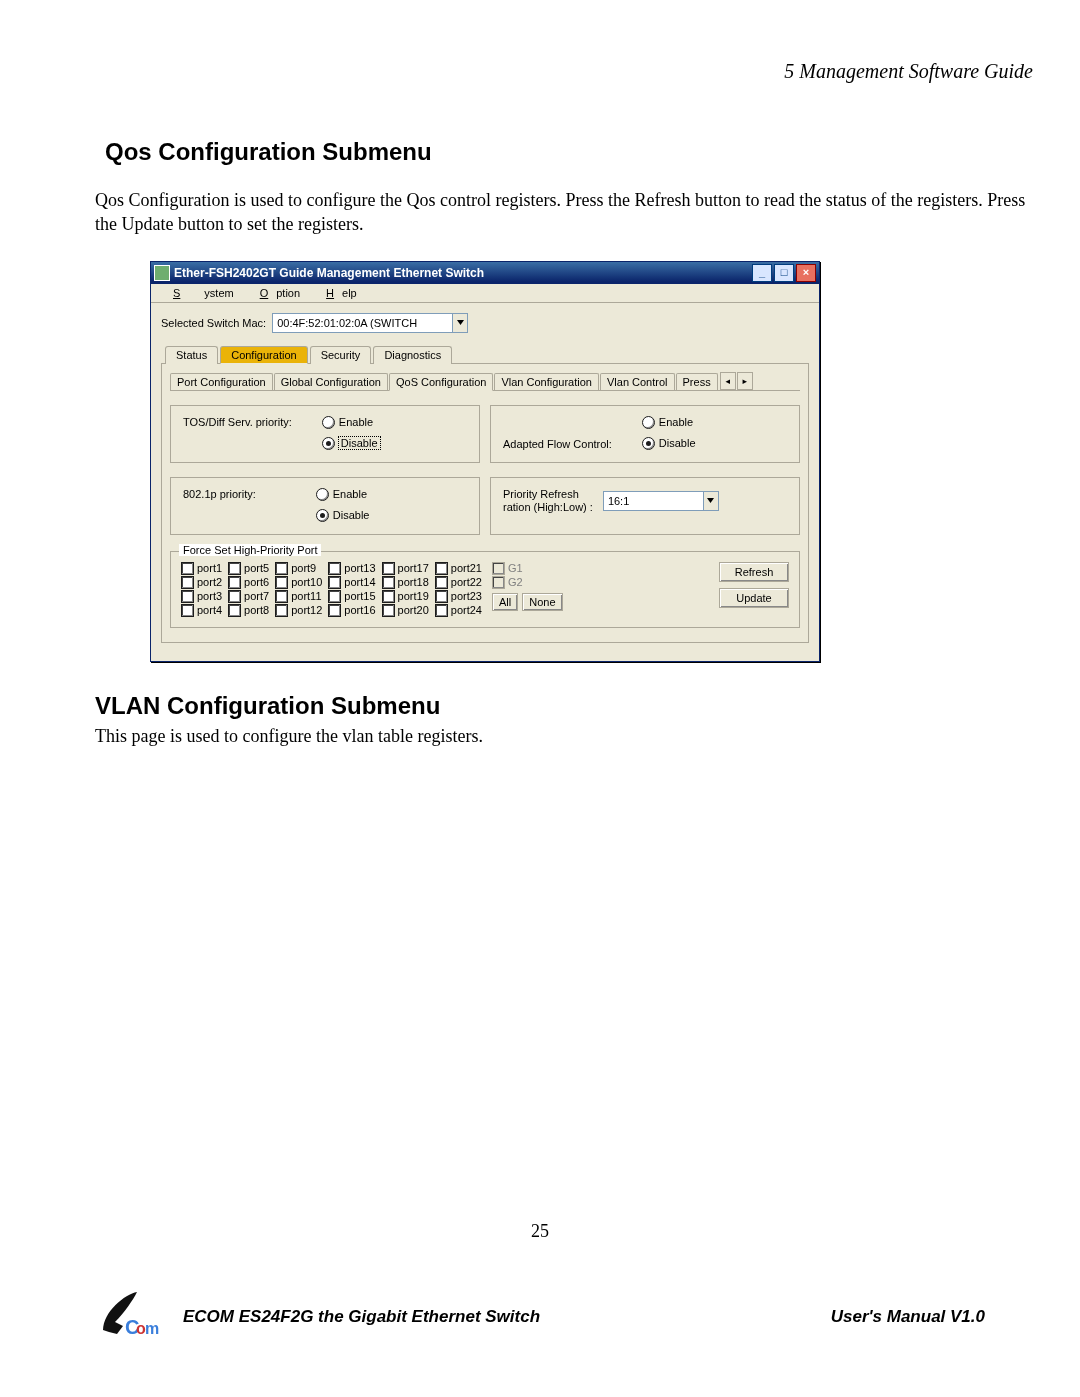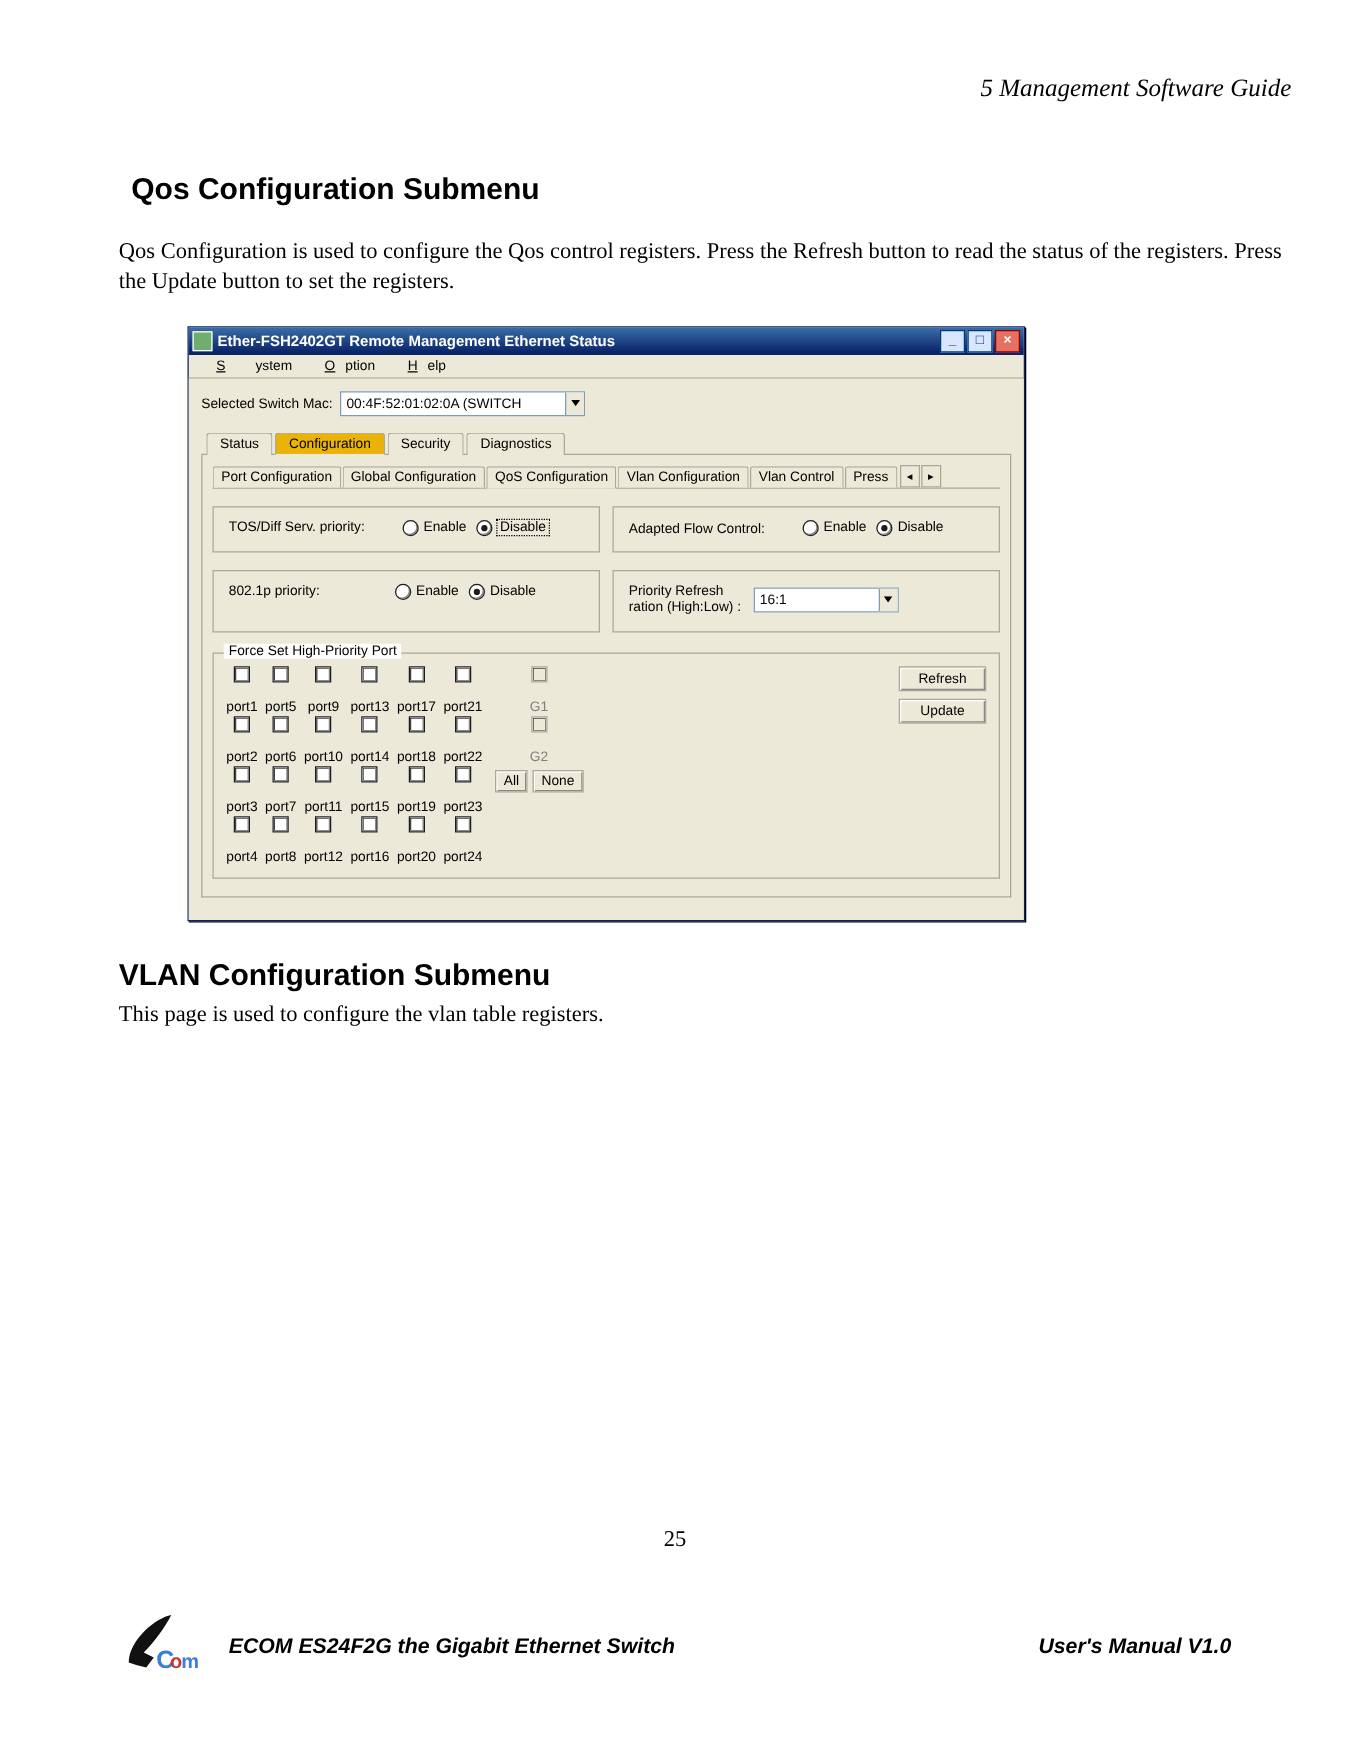--- a/index.html
+++ b/index.html
@@ -159,21 +159,21 @@
     font-size:9px;
   }
 
   .panel-row { display:flex; gap:10px; margin-top:14px; }
   .panel {
     border:1px solid #aca899;
     flex:1;
     padding:10px 12px 12px 12px;
     position:relative;
   }
-  .radio-col { display:flex; flex-direction:row; gap:8px; }
+  .radio-col { display:flex; flex-direction:column; gap:8px; }
   .radio-item { display:flex; align-items:center; gap:4px; }
   .radio {
     width:11px; height:11px;
     border:1px solid #1c1c1c;
     border-radius:50%;
     background:#fff;
     display:flex; align-items:center; justify-content:center;
     box-shadow: inset -1px -1px 0 #888;
   }
   .radio.sel::after {
@@ -198,21 +198,21 @@
   .ports-flex { display:flex; align-items:flex-start; gap:10px; }
   .ports-grid {
     display:grid;
     grid-template-columns: repeat(6, auto);
     grid-auto-flow: column;
     grid-template-rows: repeat(4, auto);
     column-gap:6px;
     row-gap:1px;
     font-size:11px;
   }
-  .chk-item { display:flex; align-items:center; gap:14px; white-space:nowrap;flex-direction:column; }
+  .chk-item { display:flex; align-items:center; gap:3px; white-space:nowrap; }
   .chk {
     width:11px; height:11px;
     border:1px solid #1c1c1c;
     background:#fff;
     box-shadow: inset -1px -1px 0 #888, inset 1px 1px 0 #444;
   }
   .chk.dis { background:#ece9d8; border-color:#aca899; }
   .lbl-dis { color:#808080; }
   .gcol { display:flex; flex-direction:column; gap:1px; }
   .btn {
@@ -262,21 +262,21 @@
 
   <div class="chapter-head">5   Management Software Guide</div>
 
   <h2 class="section-head">Qos Configuration Submenu</h2>
   <p class="body-text">Qos Configuration is used to configure the Qos control registers. Press the Refresh button to read the status of the registers. Press the Update button to set the registers.</p>
 
   <div class="win">
 
     <div class="titlebar">
       <span class="icon"></span>
-      <span>Ether-FSH2402GT Remote Management Ethernet Status</span>
+      <span>Ether-FSH2402GT Guide Management Ethernet Switch</span>
       <span class="spacer"></span>
       <span class="winbtn">_</span>
       <span class="winbtn">□</span>
       <span class="winbtn close">×</span>
     </div>
 
     <div class="menubar">
       <span><span class="mn-underline">S</span><span></span>ystem</span>
       <span><span class="mn-underline">O</span>ption</span>
       <span><span class="mn-underline">H</span>elp</span>

